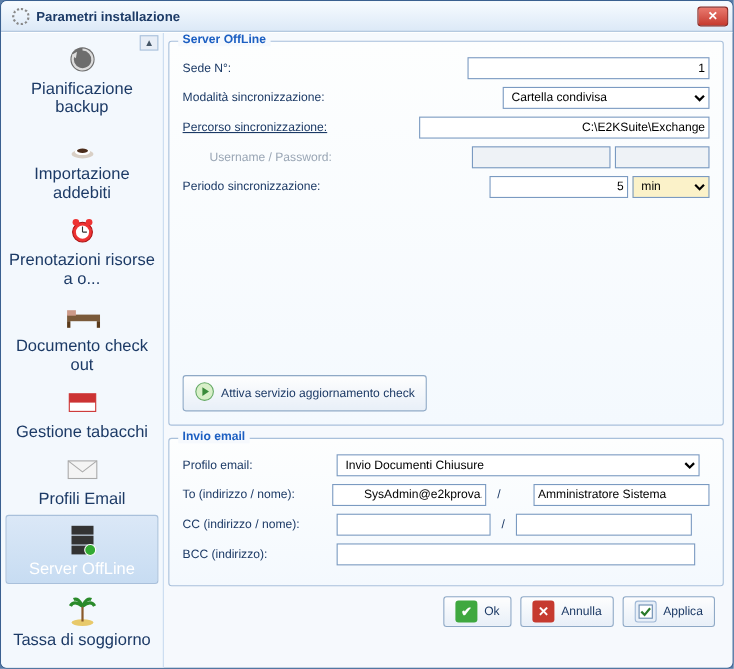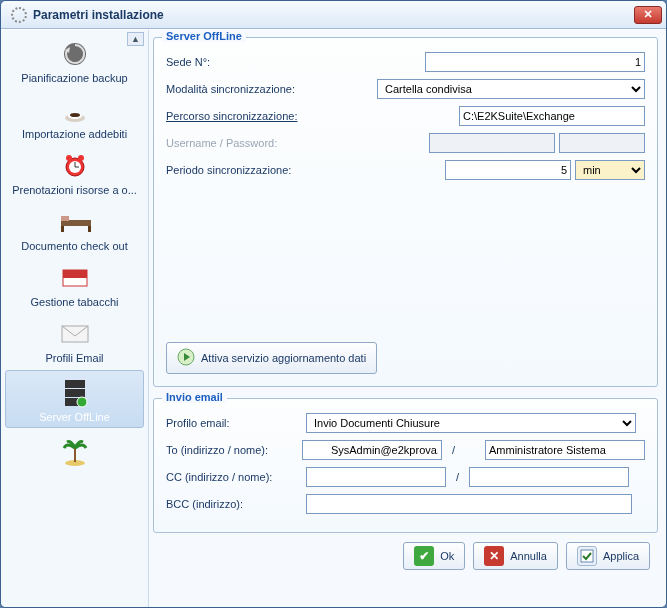--- a/index.html
+++ b/index.html
@@ -9,28 +9,28 @@
   .titlebar .app-icon { width: 16px; height: 16px; border: 2px dotted #888; border-radius: 50%; margin: 0 6px; }
   .titlebar .title { flex: 1; color: #1c3a66; font-weight: bold; font-size: 12px; }
   .close-btn { width: 28px; height: 18px; background: linear-gradient(#e97a6f,#c63a2f); border: 1px solid #8a2a24; border-radius: 3px; color: #fff; display: flex; align-items:center; justify-content:center; font-weight:bold; font-size:10px; cursor:pointer; }
   .body { flex: 1; display: flex; background: #f6f9fd; border-top: 1px solid #fff; }
   .sidebar { width: 148px; background: #f3f8fd; border-right: 1px solid #c9dbf0; padding-top: 2px; overflow:hidden; position:relative; }
   .scroll-up { position:absolute; top:2px; right:4px; width:17px; height:14px; background:#e8eef7; border:1px solid #a9c0db; font-size:9px; text-align:center; line-height:12px; color:#456; cursor:pointer; }
   .nav-item { text-align:center; padding:6px 2px 4px; cursor:pointer; color:#1c3a66; }
   .nav-item .icon-box { width:32px; height:32px; margin: 0 auto 2px; display:flex; align-items:center; justify-content:center; }
   .nav-item.selected { background: linear-gradient(#dbe8f7,#c7dcf2); border:1px solid #a9c0db; border-radius:3px; margin:2px 4px; color:#a9b9cf; }
   .nav-item.selected .label { color:#fff; }
-  .nav-label { font-size:11px; }
+  .nav-label { font-size:15px; }
   .content { flex:1; padding: 4px 8px 2px 4px; overflow:hidden; position:relative; display:flex; flex-direction:column; }
   .groupbox { border:1px solid #a9c0db; border-radius:3px; background: linear-gradient(#fdfefe,#f4f9fe); margin:3px 0; padding:8px 12px 12px; position:relative; }
   .groupbox > legend { position:absolute; top:-8px; left:8px; background:#f6f9fd; padding:0 4px; color:#1c5fc2; font-weight:bold; font-size:11px; }
   .row { display:flex; align-items:center; margin:5px 0; height:22px; }
   .row .lbl { width:160px; color:#1c3a66; }
   .row .lbl.link { text-decoration: underline; cursor:pointer; }
-  .row .lbl.disabled { color:#9aa6b5; }
+  .row .lbl.disabled { color:#9aa6b5;text-align:center; }
   .row .field-area { flex:1; display:flex; gap:4px; align-items:center; justify-content:flex-end; }
   input[type=text], select { border:1px solid #7a9ac1; background:#fff; height:20px; padding:1px 3px; font-size:11px; }
   input[disabled] { background:#eef2f6; }
   input.right { text-align:right; }
   select.yellow { background:#fbf2c9; }
   .big-btn { margin-top:12px; border:1px solid #8fa9c6; background:linear-gradient(#fefefe,#e8eff8); border-radius:3px; padding:5px 10px; display:inline-flex; align-items:center; gap:6px; cursor:pointer; color:#1c3a66; }
   .footer { display:flex; justify-content:flex-end; gap:8px; padding:6px 8px; }
   .act-btn { display:inline-flex; align-items:center; gap:6px; border:1px solid #8fa9c6; background:linear-gradient(#fefefe,#e8eff8); border-radius:3px; padding:4px 10px; height:28px; cursor:pointer; color:#1c3a66; }
   .act-icon { width:20px; height:20px; border-radius:3px; display:flex; align-items:center; justify-content:center; color:#fff; font-weight:bold; font-size:12px; }
   .ok-ic { background:#3fa83f; }
@@ -140,47 +140,48 @@
         <div class="icon-box">
           <svg class="svg" width="28" height="28">
               <ellipse cx="14" cy="25" rx="10" ry="3" fill="#e8c96a"></ellipse>
               <rect x="13" y="10" width="2" height="14" fill="#8a5a2a"></rect>
               <path d="M14 10 Q6 4 3 10" stroke="#2a8a2a" stroke-width="3" fill="none"></path>
               <path d="M14 10 Q22 4 25 10" stroke="#2a8a2a" stroke-width="3" fill="none"></path>
               <path d="M14 10 Q10 2 6 4" stroke="#2a8a2a" stroke-width="3" fill="none"></path>
               <path d="M14 10 Q18 2 22 4" stroke="#2a8a2a" stroke-width="3" fill="none"></path>
             </svg>
         </div>
+        <div class="nav-label">Tassa di soggiorno</div>
       </div>
     </div>
 
     <div class="content">
       <div class="groupbox group1">
         <legend>Server OffLine</legend>
 
         <div class="row">
           <div class="lbl">Sede N°:</div>
           <div class="field-area">
             <input type="text" class="right" style="width: 220px;" value="1">
           </div>
         </div>
 
         <div class="row">
           <div class="lbl">Modalità sincronizzazione:</div>
           <div class="field-area">
-            <select style="width:268px">
+            <select style="width:188px">
               <option>Cartella condivisa</option>
             </select>
           </div>
         </div>
 
         <div class="row">
           <div class="lbl link">Percorso sincronizzazione:</div>
           <div class="field-area">
-            <input type="text" style="width: 186px;" value="C:\E2KSuite\Exchange">
+            <input type="text" style="width: 264px; text-align: right;" value="C:\E2KSuite\Exchange">
           </div>
         </div>
 
         <div class="row">
           <div class="lbl disabled">Username / Password:</div>
           <div class="field-area">
             <input type="text" disabled="" style="width: 126px;" value="">
             <input type="text" disabled="" style="width: 86px;" value="">
           </div>
         </div>
@@ -196,21 +197,21 @@
         </div>
 
         <div style="position:absolute; bottom:12px; left:12px;">
           <div class="big-btn">
             <span>
               <svg width="18" height="18">
                   <circle cx="9" cy="9" r="8" fill="#d8efc8" stroke="#6a6"></circle>
                   <polygon points="7,5 13,9 7,13" fill="#3a8a3a"></polygon>
                 </svg>
             </span>
-            <span>Attiva servizio aggiornamento dati</span>
+            <span>Attiva servizio aggiornamento check</span>
           </div>
         </div>
       </div>
 
       <div class="groupbox" style="margin-top:8px;">
         <legend>Invio email</legend>
 
         <div class="row">
           <div class="lbl" style="width:140px">Profilo email:</div>
           <div class="field-area" style="justify-content:flex-start;">

